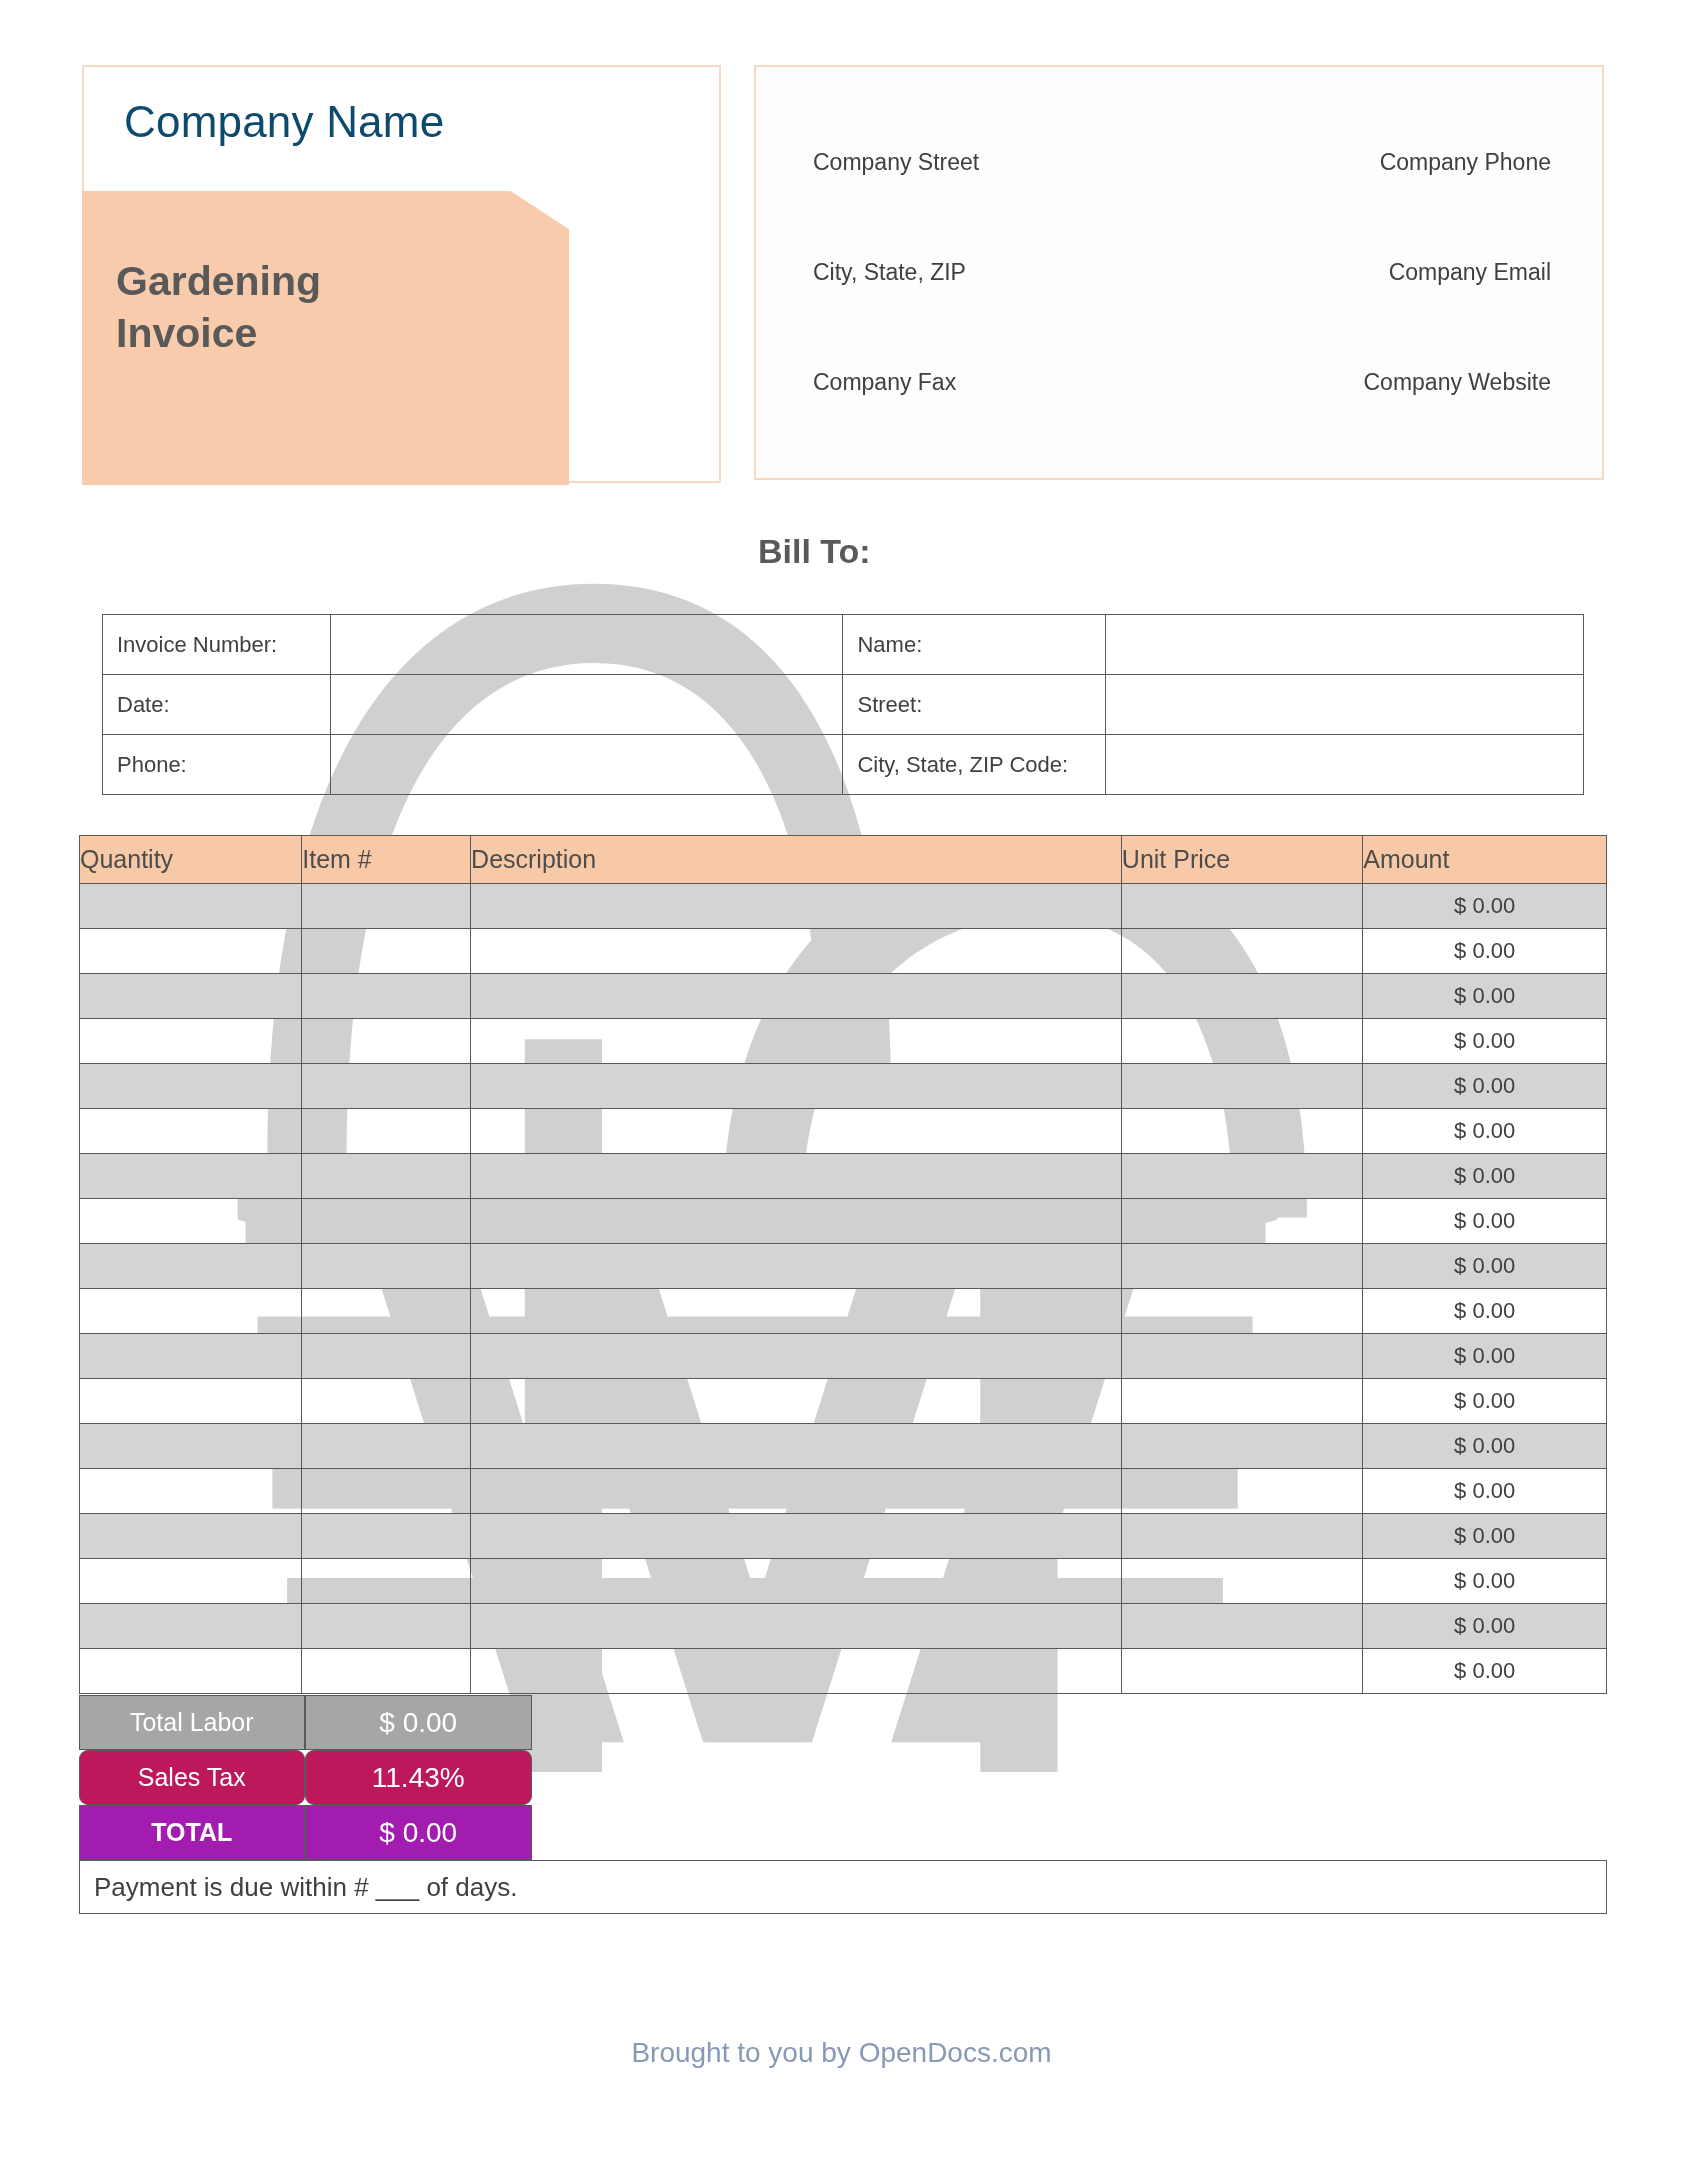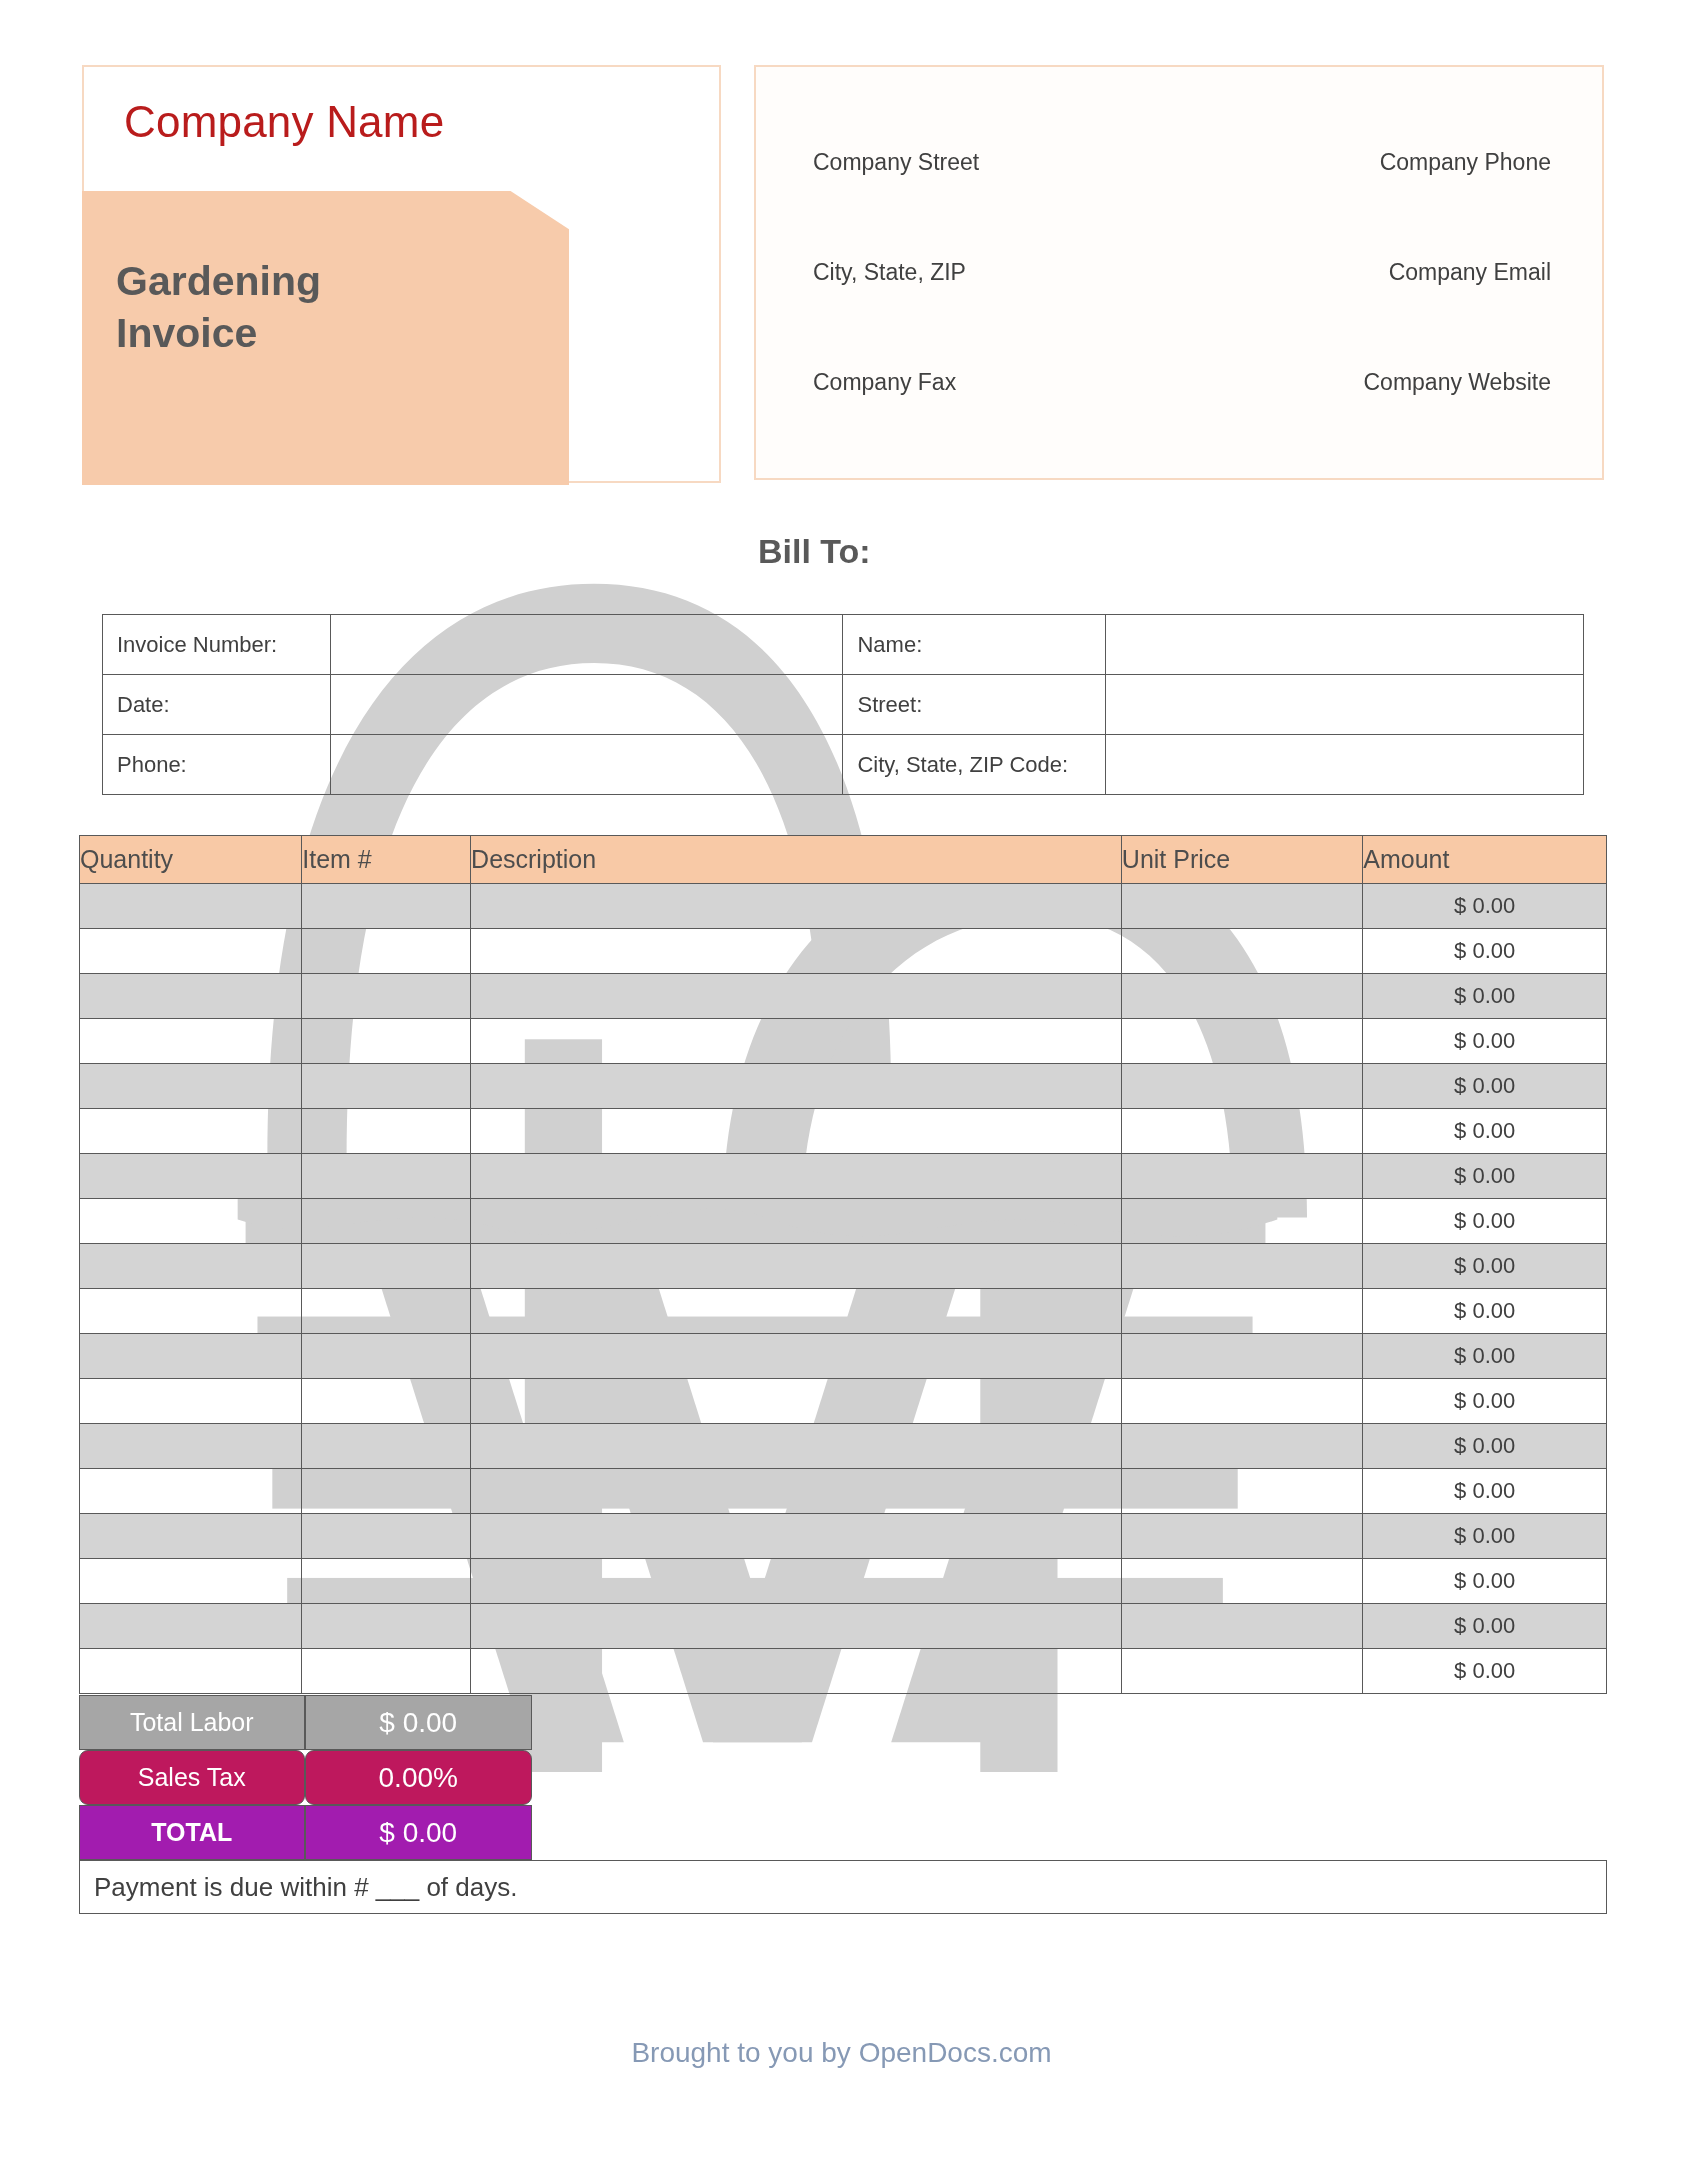--- a/index.html
+++ b/index.html
@@ -48,21 +48,21 @@
     height: 418px;
     border: 2px solid #f7d9c2;
     background: #ffffff;
   }
 
   .company-name {
     position: absolute;
     left: 40px;
     top: 30px;
     font-size: 44px;
-    color: #b91c1c;
+    color: #0c4a6e;
     font-weight: 400;
     letter-spacing: 0.2px;
     white-space: nowrap;
   }
 
   .tag-shape {
     position: absolute;
     left: 82px;
     top: 191px;
     width: 487px;
@@ -510,21 +510,21 @@
 
   <div class="bottom-wrap">
     <div class="bottom-row">
       <div class="totals-area">
         <div class="totals-row">
           <div class="tot-label shade-mid">Total Labor</div>
           <div class="tot-value shade-mid">$ 0.00</div>
         </div>
         <div class="totals-row">
           <div class="tot-label shade-light">Sales Tax</div>
-          <div class="tot-value shade-light">0.00%</div>
+          <div class="tot-value shade-light">11.43%</div>
         </div>
         <div class="totals-row">
           <div class="tot-label shade-dark bold">TOTAL</div>
           <div class="tot-value shade-dark">$ 0.00</div>
         </div>
       </div>
     </div>
     <div class="payment-row">Payment is due within # ___ of days.</div>
   </div>
 

